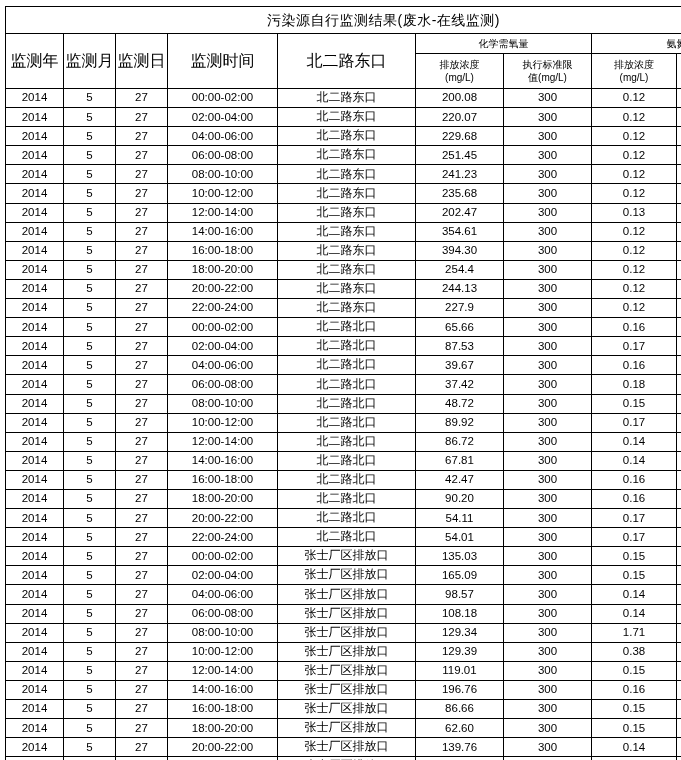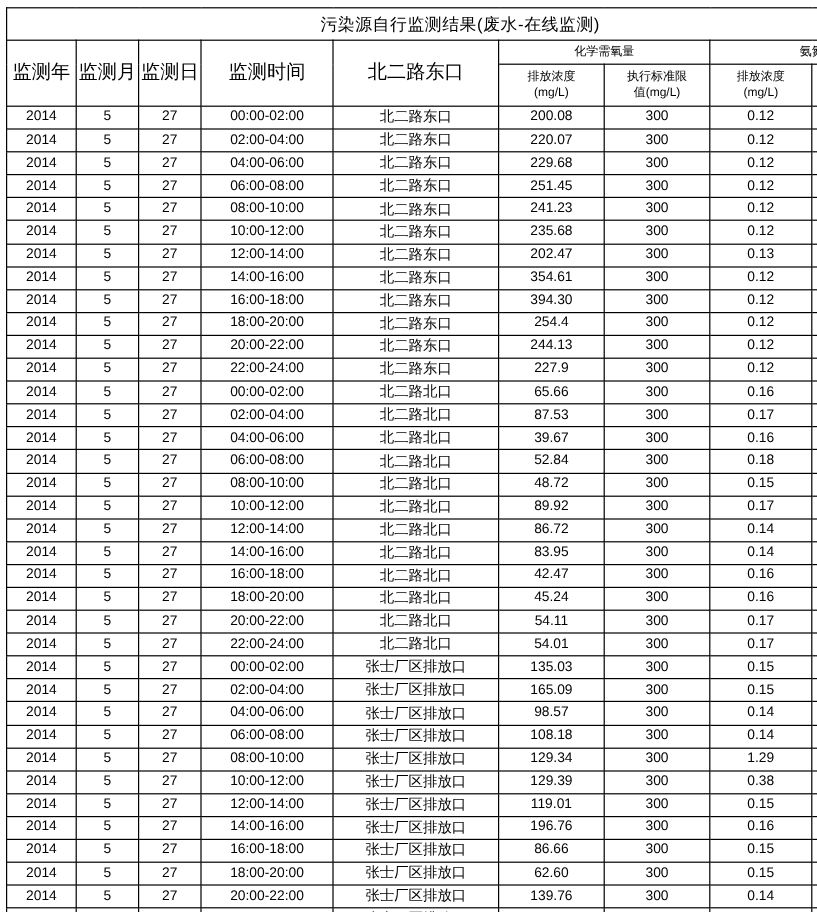--- a/index.html
+++ b/index.html
@@ -289,21 +289,21 @@
           <td class="data">300</td>
           <td class="data">0.16</td>
           <td class="data">30</td>
         </tr>
         <tr>
           <td class="data">2014</td>
           <td class="data">5</td>
           <td class="data">27</td>
           <td class="data">06:00-08:00</td>
           <td class="data pointname">北二路北口</td>
-          <td class="data">52.84</td>
+          <td class="data">37.42</td>
           <td class="data">300</td>
           <td class="data">0.18</td>
           <td class="data">30</td>
         </tr>
         <tr>
           <td class="data">2014</td>
           <td class="data">5</td>
           <td class="data">27</td>
           <td class="data">08:00-10:00</td>
           <td class="data pointname">北二路北口</td>
@@ -333,21 +333,21 @@
           <td class="data">300</td>
           <td class="data">0.14</td>
           <td class="data">30</td>
         </tr>
         <tr>
           <td class="data">2014</td>
           <td class="data">5</td>
           <td class="data">27</td>
           <td class="data">14:00-16:00</td>
           <td class="data pointname">北二路北口</td>
-          <td class="data">83.95</td>
+          <td class="data">67.81</td>
           <td class="data">300</td>
           <td class="data">0.14</td>
           <td class="data">30</td>
         </tr>
         <tr>
           <td class="data">2014</td>
           <td class="data">5</td>
           <td class="data">27</td>
           <td class="data">16:00-18:00</td>
           <td class="data pointname">北二路北口</td>
@@ -355,21 +355,21 @@
           <td class="data">300</td>
           <td class="data">0.16</td>
           <td class="data">30</td>
         </tr>
         <tr>
           <td class="data">2014</td>
           <td class="data">5</td>
           <td class="data">27</td>
           <td class="data">18:00-20:00</td>
           <td class="data pointname">北二路北口</td>
-          <td class="data">45.24</td>
+          <td class="data">90.20</td>
           <td class="data">300</td>
           <td class="data">0.16</td>
           <td class="data">30</td>
         </tr>
         <tr>
           <td class="data">2014</td>
           <td class="data">5</td>
           <td class="data">27</td>
           <td class="data">20:00-22:00</td>
           <td class="data pointname">北二路北口</td>
@@ -434,21 +434,21 @@
           <td class="data">30</td>
         </tr>
         <tr>
           <td class="data">2014</td>
           <td class="data">5</td>
           <td class="data">27</td>
           <td class="data">08:00-10:00</td>
           <td class="data pointname">张士厂区排放口</td>
           <td class="data">129.34</td>
           <td class="data">300</td>
-          <td class="data">1.29</td>
+          <td class="data">1.71</td>
           <td class="data">30</td>
         </tr>
         <tr>
           <td class="data">2014</td>
           <td class="data">5</td>
           <td class="data">27</td>
           <td class="data">10:00-12:00</td>
           <td class="data pointname">张士厂区排放口</td>
           <td class="data">129.39</td>
           <td class="data">300</td>

